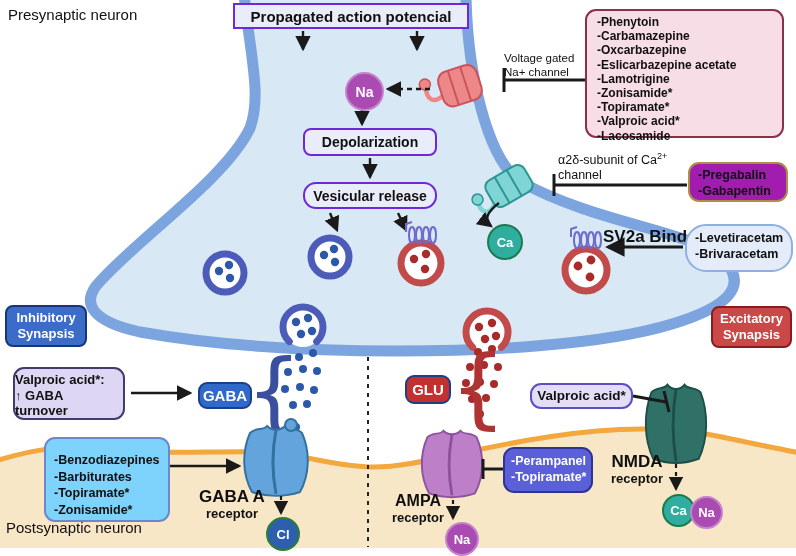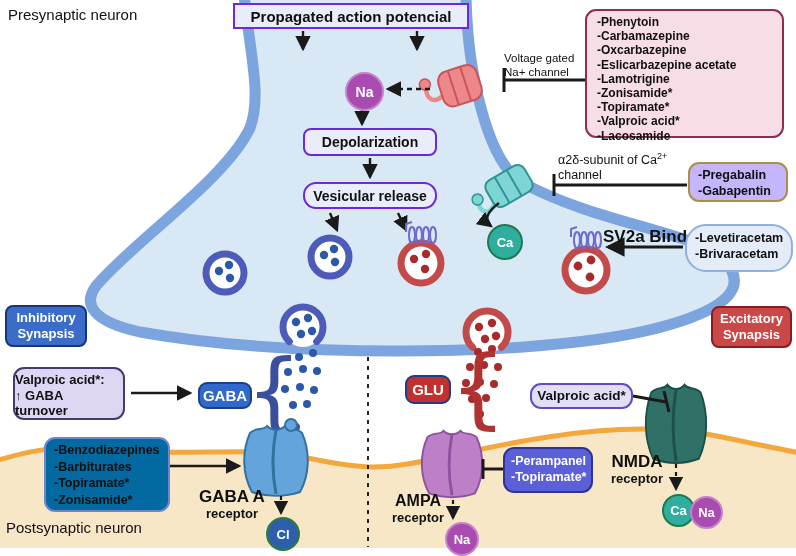--- a/index.html
+++ b/index.html
@@ -234,21 +234,21 @@
   <div>-Topiramate*</div>
   <div>-Valproic acid*</div>
   <div>-Lacosamide</div>
 </div>
 
 <div class="smalllbl" style="left:558px;top:149px;width:130px;font-size:12.5px;line-height:15px">
   <span>α2δ-subunit of Ca</span><sup style="font-size:9px">2+</sup><br>
   <span>channel</span>
 </div>
 
-<div class="drugbox" style="left:688px;top:162px;width:88px;height:33px;background:#c4b5fd;border:2.5px solid #ab8f45;
+<div class="drugbox" style="left:688px;top:162px;width:88px;height:33px;background:#a21caf;border:2.5px solid #ab8f45;
      font-size:12.5px;line-height:16px;padding:3px 0 0 8px">
   <div>-Pregabalin</div>
   <div>-Gabapentin</div>
 </div>
 
 <div class="boldsm" style="left:603px;top:227px">SV2a Binders</div>
 <div class="drugbox" style="left:685px;top:224px;width:96px;height:40px;background:#e4ecfa;border:2.5px solid #8fb0e0;
      border-radius:21px;font-size:12.5px;line-height:16px;padding:4px 0 0 8px">
   <div>-Levetiracetam</div>
   <div>-Brivaracetam</div>
@@ -269,22 +269,22 @@
   <div>↑ GABA</div>
   <div>turnover</div>
 </div>
 
 <div class="ntpill" style="left:198px;top:382px;width:50px;height:23px;background:#3069c9">GABA</div>
 <div class="ntpill" style="left:405px;top:375px;width:42px;height:25px;background:#c33030">GLU</div>
 
 <div class="drugbox" style="left:530px;top:383px;width:99px;height:22px;background:#e3ddf6;border:2.5px solid #5b4fc5;
      font-size:13.5px;text-align:center;line-height:22px">Valproic acid*</div>
 
-<div class="drugbox" style="left:44px;top:437px;width:114px;height:68px;background:#0369a1;border:2.5px solid #6d86cc;
-     font-size:12.5px;line-height:16.5px;padding:3px 0 0 8px">
+<div class="drugbox" style="left:44px;top:437px;width:114px;height:68px;background:#7dd3fc;border:2.5px solid #6d86cc;
+     font-size:12.5px;line-height:16.5px;padding:13px 0 0 8px">
   <div>-Benzodiazepines</div>
   <div>-Barbiturates</div>
   <div>-Topiramate*</div>
   <div>-Zonisamide*</div>
 </div>
 
 <div class="drugbox" style="left:503px;top:447px;width:80px;height:38px;background:#5c60d8;border:2.5px solid #2f3394;
      color:#fff;font-size:12.5px;line-height:16px;padding:4px 0 0 6px">
   <div>-Perampanel</div>
   <div>-Topiramate*</div>

